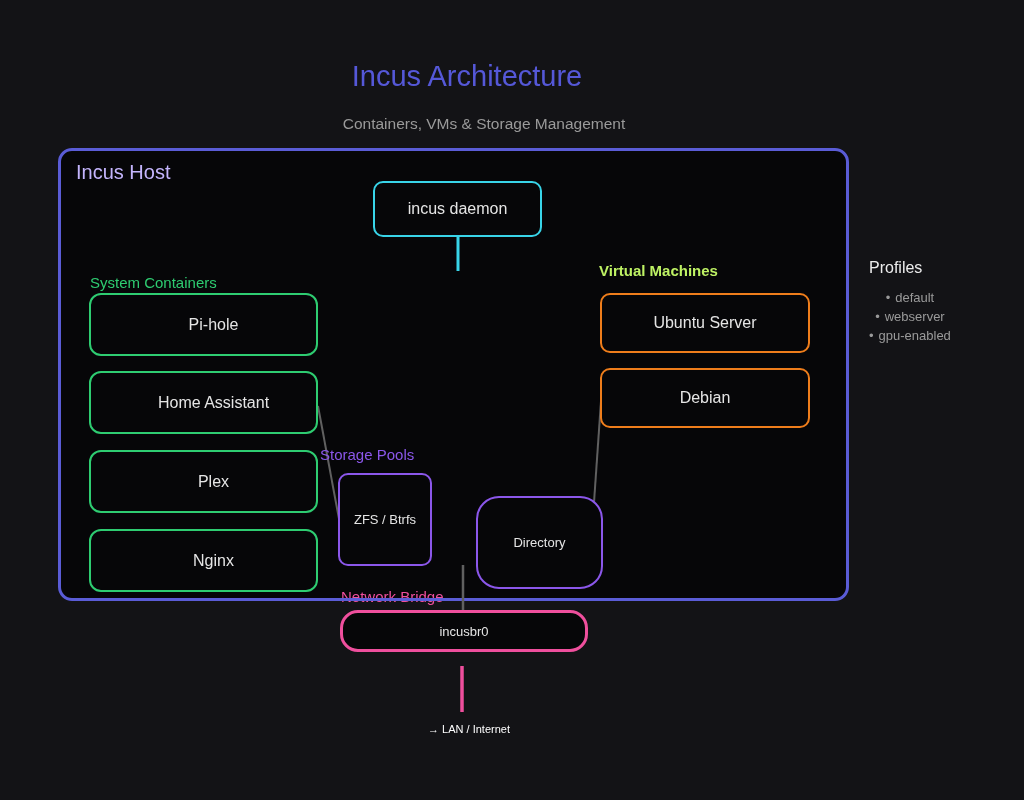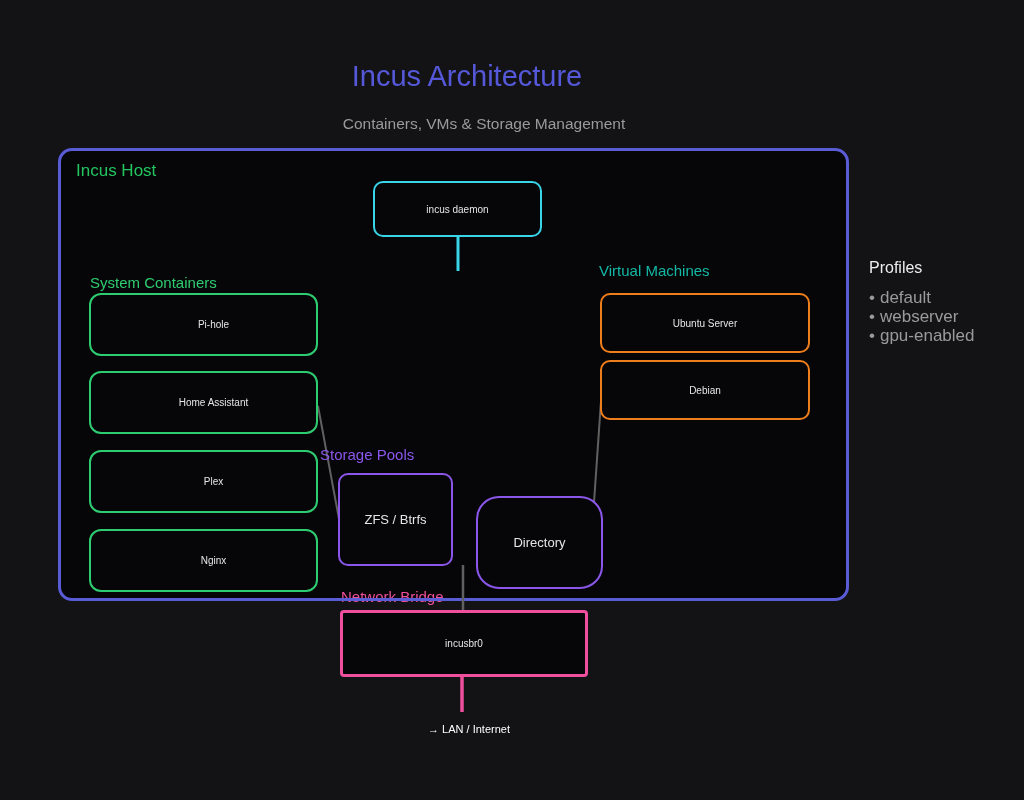--- a/index.html
+++ b/index.html
@@ -9,48 +9,48 @@
     font-family:"Liberation Sans",sans-serif;
     -webkit-font-smoothing:antialiased;
   }
   .abs{position:absolute;}
   .z4{z-index:4;}
   .title{left:467px;top:60px;transform:translateX(-50%);font-size:29px;color:#5558d8;white-space:nowrap;}
   .subtitle{left:440px;top:115px;transform:translateX(-50%);font-size:15.5px;color:#9a9a9a;white-space:nowrap;margin-left:44px;}
 
   .host-bg{left:58px;top:148px;width:791px;height:453px;background:#060608;border-radius:14px;z-index:0;}
   .host-border{left:58px;top:148px;width:791px;height:453px;border:3px solid #5a5cd6;border-radius:14px;box-sizing:border-box;z-index:2;}
-  .host-label{left:76px;top:161px;font-size:17px;color:#22c55e;}
+  .host-label{left:76px;top:161px;font-size:20px;color:#c4b5fd;}
 
   .connectors{left:0;top:0;z-index:3;pointer-events:none;}
 
   .b{
     position:absolute;display:flex;align-items:center;justify-content:center;
-    background:#060608;color:#e5e5e5;font-size:10px;box-sizing:border-box;
+    background:#060608;color:#e5e5e5;font-size:16px;box-sizing:border-box;
     border-radius:12px;text-align:center;z-index:4;
   }
   .daemon{left:373px;top:181px;width:169px;height:56px;border:2.5px solid #38d4e8;border-radius:10px;}
   .green{left:89px;width:229px;height:63px;border:2.5px solid #2ecc71;padding-left:20px;}
   .c0{top:293px;}.c1{top:371px;}.c2{top:450px;}.c3{top:529px;}
   .vm{left:600px;width:210px;height:60px;border:2.5px solid #ee7d1b;border-radius:10px;}
-  .vm0{top:293px;}.vm1{top:360px;}
-  .st{width:115px;height:93px;border:2.5px solid #8b57ea;border-radius:10px;font-size:13px;}
+  .vm0{top:293px;}.vm1{top:368px;}
+  .st{width:94px;height:93px;border:2.5px solid #8b57ea;border-radius:10px;font-size:13px;}
   .st0{left:338px;top:473px;}
   .st1{left:476px;top:496px;width:127px;border-radius:23px;}
-  .bridge{left:340px;top:610px;width:248px;height:67px;border:3px solid #ef4f9d;border-radius:4px;font-size:10px;}
+  .bridge{left:340px;top:610px;width:248px;height:42px;border:3px solid #ef4f9d;border-radius:18px;font-size:13px;}
 
   .sec-heading{font-size:15px;white-space:nowrap;}
   .h-containers{left:90px;top:274px;color:#2ecc71;}
-  .h-vms{left:599px;top:262px;color:#14b8a6;}
+  .h-vms{left:599px;top:262px;color:#bef264;font-weight:bold;}
   .h-storage{left:320px;top:446px;color:#8b57ea;}
   .nb-label{position:absolute;left:341px;top:588px;font-size:15px;color:#ef4f9d;z-index:1;white-space:nowrap;}
 
   .profiles{left:869px;top:259px;}
   .profiles-heading{font-size:16px;color:#ededed;margin:0 0 11px 0;}
-  .profile-item{font-size:17px;color:#9a9a9a;line-height:19px;white-space:nowrap;}
+  .profile-item{font-size:13px;color:#9a9a9a;line-height:19px;white-space:nowrap;text-align:center;}
   .profile-item .dot{margin-right:5px;}
 
   .lan{left:469px;top:723px;transform:translateX(-50%);font-size:11px;color:#ffffff;white-space:nowrap;}
 </style>
 </head>
 <body>
 
 <div class="canvas">
 
   <div class="abs z4 title">Incus Architecture</div>

